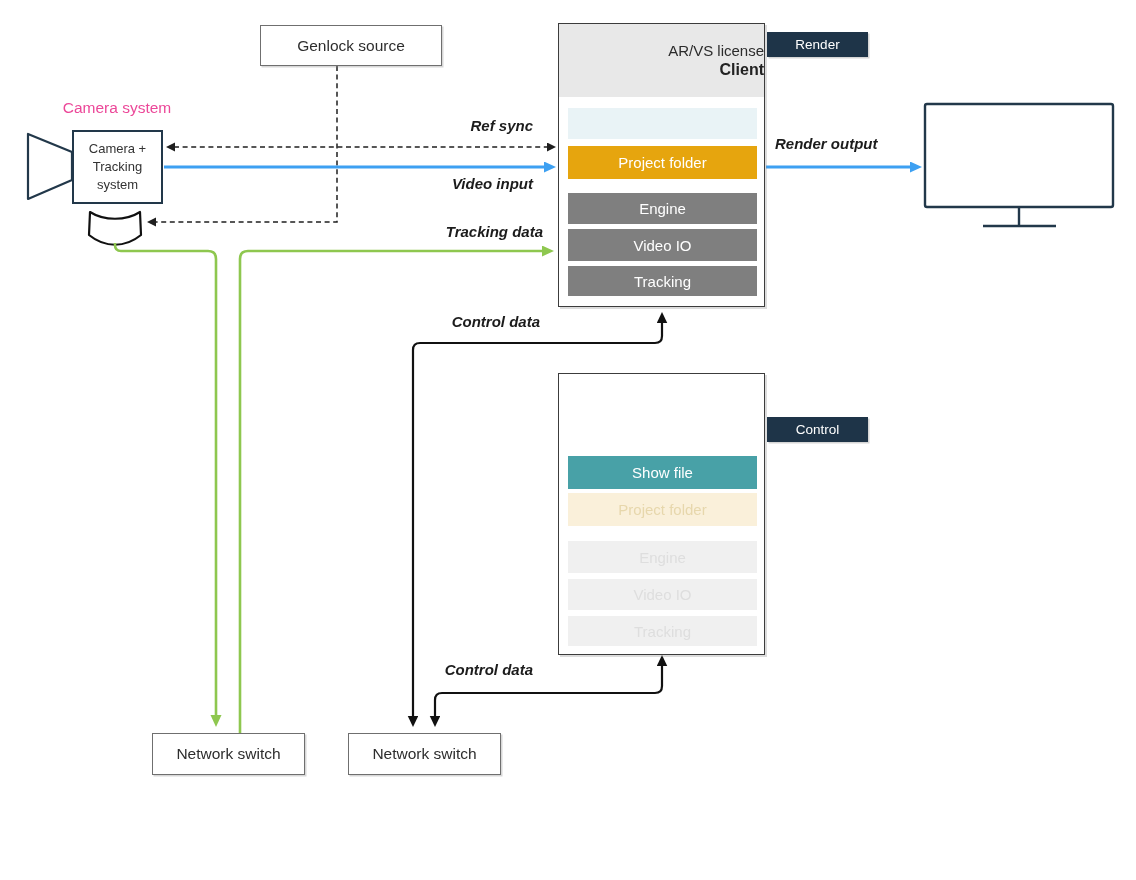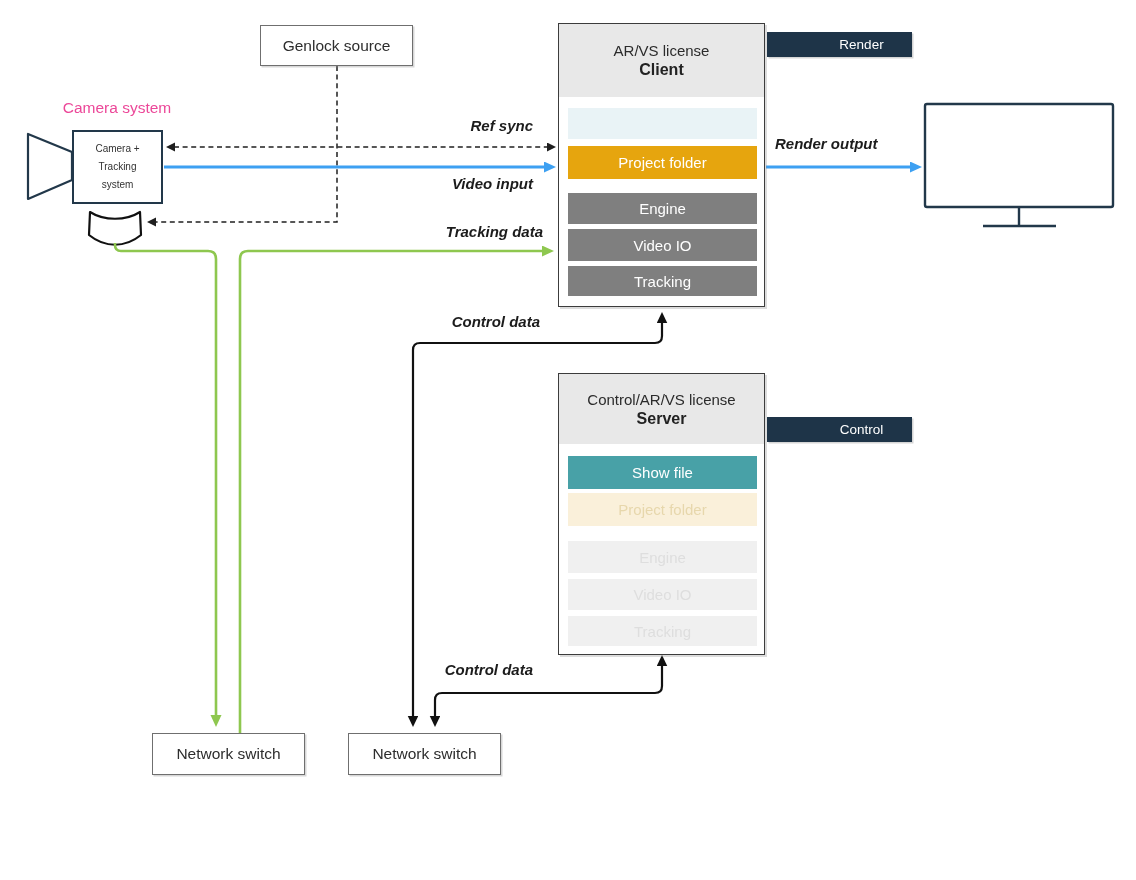--- a/index.html
+++ b/index.html
@@ -17,37 +17,36 @@
   .node{position:absolute;z-index:2;box-sizing:border-box;background:#fff;}
   .plainbox{
     border:1.4px solid #6f6f6f;display:flex;align-items:center;justify-content:center;
     font-size:15.5px;color:#2d2d2d;box-shadow:1.5px 1.5px 0 rgba(140,140,140,.35);
   }
   .bigbox{
     border:1.8px solid #3c3c3c;box-shadow:2px 2px 0 rgba(140,140,140,.3);
   }
   .box-header{
     position:absolute;left:0;top:0;right:0;background:#e8e8e8;
-    display:flex;flex-direction:column;align-items:center;justify-content:center;gap:2px;
+    display:flex;flex-direction:column;align-items:flex-end;justify-content:center;gap:2px;
   }
   .box-header .lic{font-size:15px;color:#2b2b2b;}
   .box-header .role{font-size:16px;font-weight:bold;color:#222;}
   .row{
     position:absolute;left:9px;width:189px;display:flex;align-items:center;justify-content:center;
     font-size:15px;color:#ffffff;
   }
   .camera-box{
     border:2px solid #22384a;display:flex;flex-direction:column;align-items:center;justify-content:center;
-    font-size:10px;line-height:18px;color:#333;text-align:center;
+    font-size:13px;line-height:18px;color:#333;text-align:center;
   }
   .tag{
     position:absolute;z-index:3;background:#1e3448;color:#ffffff;
     display:flex;align-items:center;justify-content:center;font-size:13.5px;
     box-shadow:1.5px 1.5px 0 rgba(150,150,150,.4);
-    padding-left:44px;
   }
   .lbl{
     position:absolute;z-index:3;font-size:15px;font-style:italic;color:#1c1c1c;white-space:nowrap;font-weight:bold;
   }
   .heading{
     position:absolute;z-index:3;font-size:15.5px;color:#ec4899;text-align:center;
   }
   .note{
     position:absolute;z-index:3;font-size:15px;line-height:23px;color:#333;text-align:center;
   }
@@ -116,40 +115,36 @@
   <div class="lbl" style="left:390px;top:313px;width:150px;text-align:right;">Control data</div>
   <div class="lbl" style="left:383px;top:661px;width:150px;text-align:right;">Control data</div>
   <div class="lbl" style="left:775px;top:135px;">Render output</div>
 
   <div class="node camera-box" style="left:72px;top:130px;width:91px;height:74px;">
     <div>Camera +</div>
     <div>Tracking</div>
     <div>system</div>
   </div>
 
-  <div class="node plainbox" style="left:260px;top:25px;width:153px;height:41px;">Genlock source</div>
+  <div class="node plainbox" style="left:260px;top:25px;width:182px;height:41px;">Genlock source</div>
 
   <div class="node bigbox" style="left:558px;top:23px;width:207px;height:284px;">
     <div class="box-header" style="height:73px;">
       <div class="lic">AR/VS license</div>
       <div class="role">Client</div>
     </div>
     <div class="row" style="top:84px;height:31px;background:#e9f3f6;"></div>
     <div class="row" style="top:122px;height:33px;background:#e6a50e;">Project folder</div>
     <div class="row" style="top:169px;height:31px;background:#7f7f7f;">Engine</div>
     <div class="row" style="top:205px;height:32px;background:#7f7f7f;">Video IO</div>
     <div class="row" style="top:242px;height:30px;background:#7f7f7f;">Tracking</div>
   </div>
   <div class="tag" style="left:767px;top:32px;width:101px;height:25px;">Render</div>
 
   <div class="node bigbox" style="left:558px;top:373px;width:207px;height:282px;">
-    <div class="box-header" style="height:70px;">
-      <div class="lic">Control/AR/VS license</div>
-      <div class="role">Server</div>
-    </div>
     <div class="row" style="top:82px;height:33px;background:#48a1a7;">Show file</div>
     <div class="row" style="top:119px;height:33px;background:#faf0da;color:#e7d7ac;">Project folder</div>
     <div class="row" style="top:167px;height:32px;background:#f0f0f0;color:#dedede;">Engine</div>
     <div class="row" style="top:205px;height:31px;background:#f0f0f0;color:#dedede;">Video IO</div>
     <div class="row" style="top:242px;height:30px;background:#f0f0f0;color:#dedede;">Tracking</div>
   </div>
   <div class="tag" style="left:767px;top:385px;width:101px;height:25px;margin-top:32px;">Control</div>
 
   <div class="node plainbox" style="left:152px;top:733px;width:153px;height:42px;">Network switch</div>
   <div class="node plainbox" style="left:348px;top:733px;width:153px;height:42px;">Network switch</div>

